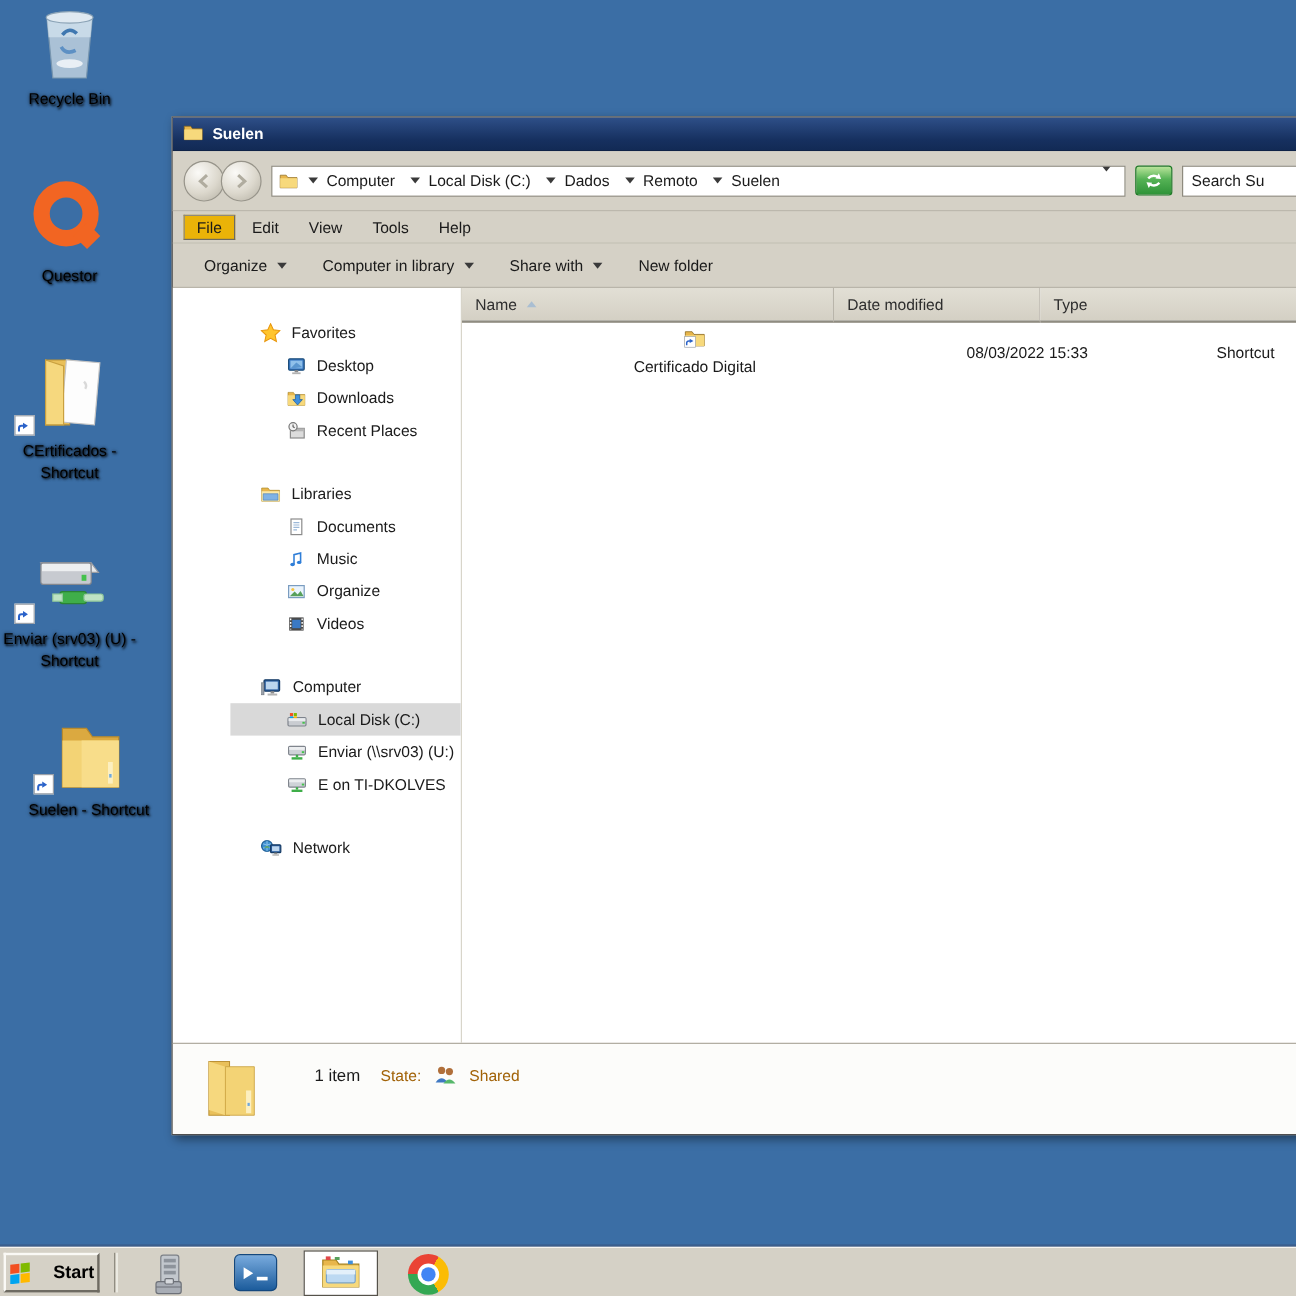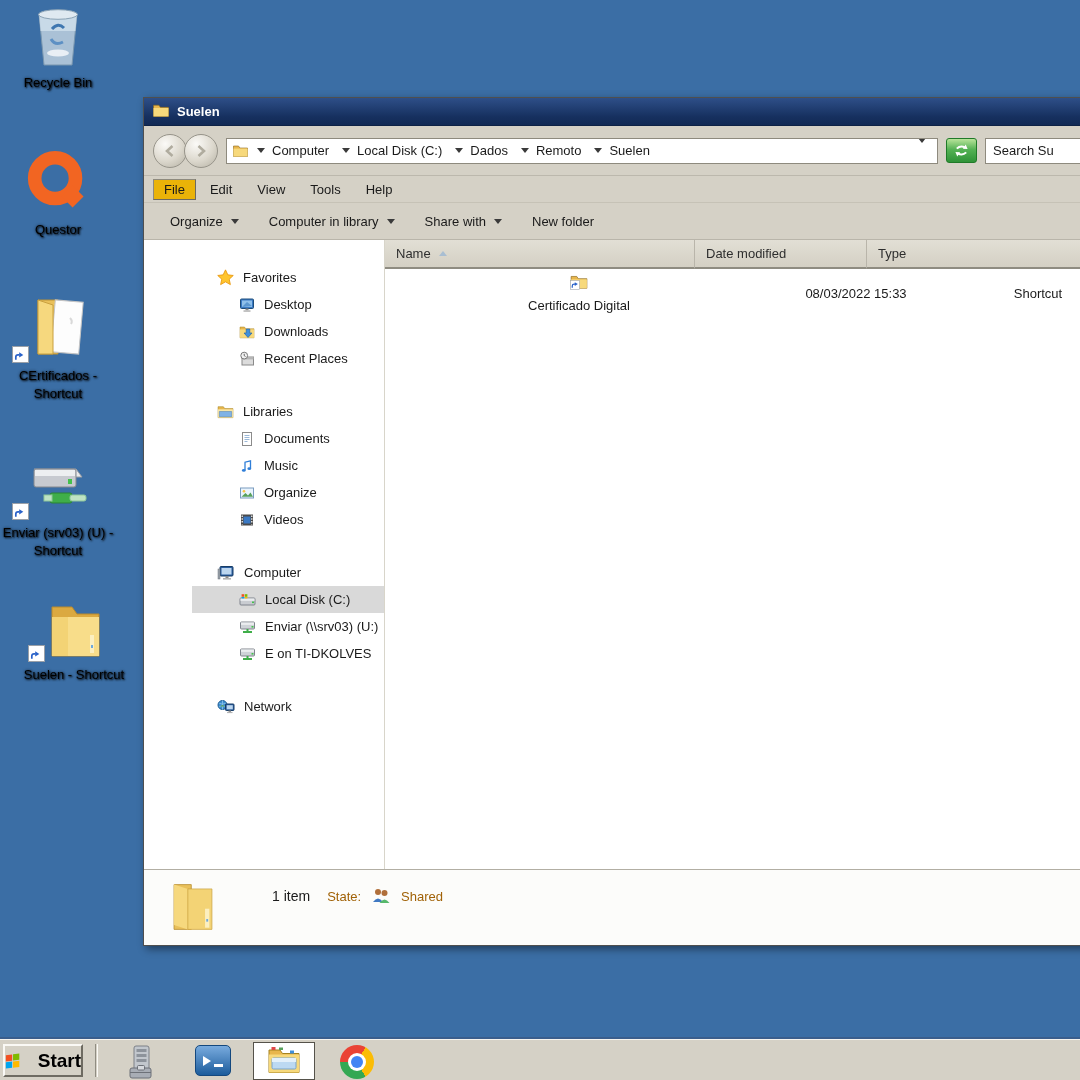--- a/index.html
+++ b/index.html
@@ -105,35 +105,35 @@
   .filerow { height:30px; margin-top:9px; display:flex; align-items:center; }
   .cell { display:flex; align-items:center; gap:8px; padding:0 11px;flex-direction:column; }
   .cell.c-name { width:385px; padding-left:14px; }
   .cell.c-date { width:172px; }
   .cell.c-type { flex:1; }
 
   .detailspane {
     height:76px; flex:none; border-top:1px solid #b2aea3; background:#fcfcfa;
     display:flex; align-items:flex-start; padding:7px 0 0 18px;
   }
-  .detail-texts { display:flex; align-items:center; gap:9px; margin:11px 0 0 48px;text-align:right; }
+  .detail-texts { display:flex; align-items:center; gap:9px; margin:11px 0 0 38px;text-align:right; }
   .d-count { font-size:14px; }
   .d-state { font-size:13px; color:#a16207; }
 
   
   .taskbar {
     position:absolute; left:0; bottom:0; width:1080px; height:41px;
     background:#d5d1c6; border-top:1px solid #f7f5f0;
     box-shadow:0 -2px 0 #3b5e8c;
   }
   .startbtn {
     position:absolute; left:3px; top:4px; width:80px; height:33px;
     background:#d5d1c6; border:2px solid; border-color:#faf9f5 #6e6b62 #6e6b62 #faf9f5;
     display:flex; align-items:center; justify-content:center; gap:17px;
-    font-weight:bold; font-size:19px; color:#000;
+    font-weight:bold; font-size:15px; color:#000;
   }
   .tb-divider { position:absolute; left:95px; top:4px; height:33px; width:3px; border-left:1px solid #908d82; border-right:1px solid #fbfaf6; }
   .tb-ico { position:absolute; top:5px; display:flex; align-items:center; justify-content:center; }
   #tbi-server { left:122px; }
   #tbi-ps     { left:195px; }
   #tbi-chrome { left:340px; }
   .tb-active {
     position:absolute; left:253px; top:2px; width:62px; height:38px;
     background:#fff; border:1px solid #55524a;
     display:flex; align-items:center; justify-content:center;

